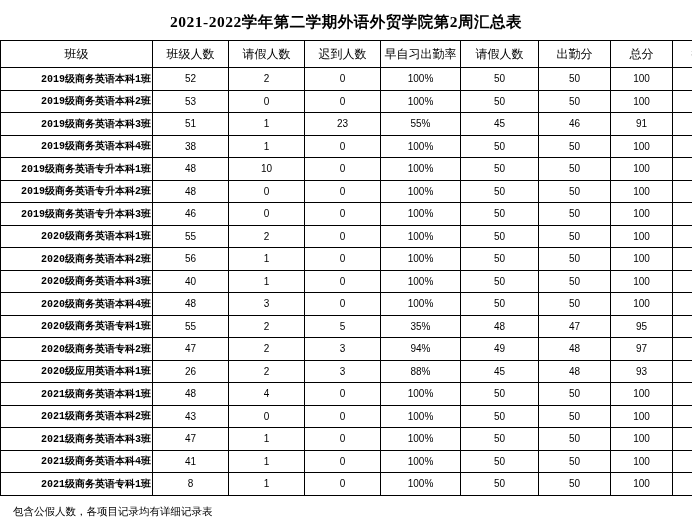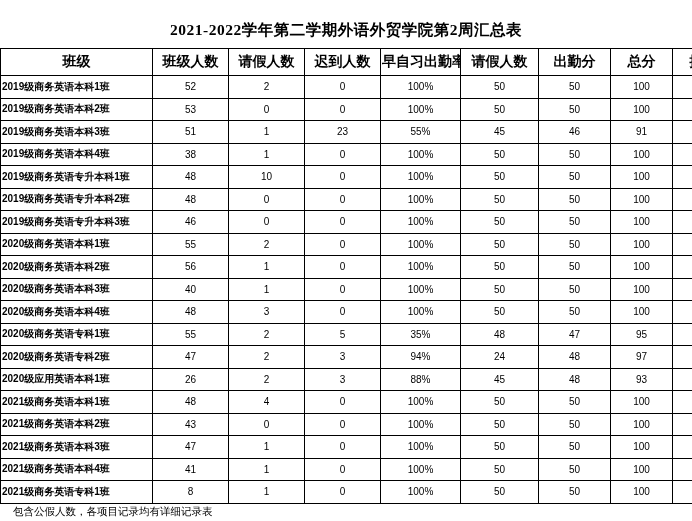--- a/index.html
+++ b/index.html
@@ -20,50 +20,51 @@
     position: relative;
     box-sizing: border-box;
     padding: 0;
   }
   .doc-title {
     text-align: center;
     font-family: "Liberation Serif", serif;
     font-size: 15.5px;
     font-weight: bold;
     letter-spacing: 0.5px;
-    padding: 20px 0 7px 0;
+    padding: 12px 0 7px 0;
     color: #000;
   }
   table.report {
     border-collapse: collapse;
     width: 684px;
     margin: 0 auto;
     table-layout: fixed;
   }
   table.report th, table.report td {
     border: 1px solid #000000;
     text-align: center;
     vertical-align: middle;
     font-size: 10px;
     height: 21.5px;
     padding: 0 1px;
     font-family: "Liberation Sans", sans-serif;
     white-space: nowrap;
     overflow: hidden;
   }
   table.report th {
-    font-weight: bold;
-    font-size: 14px;
+    font-weight: normal;
+    font-size: 12px;
     height: 26px;
     margin-left: 44px;
   }
   table.report td.cls-name {
     font-weight: bold;
     font-size: 10px;
-    text-align: left;
+    text-align: right;
+    font-family: Liberation Mono, monospace;
   }
   col.c0 { width: 152px; }
   col.c1 { width: 76px; }
   col.c2 { width: 76px; }
   col.c3 { width: 76px; }
   col.c4 { width: 80px; }
   col.c5 { width: 78px; }
   col.c6 { width: 72px; }
   col.c7 { width: 62px; }
   col.c8 { width: 62px; }
@@ -241,21 +242,21 @@
         <td>47</td>
         <td>95</td>
         <td>17</td>
       </tr>
       <tr>
         <td class="cls-name">2020级商务英语专科2班</td>
         <td>47</td>
         <td>2</td>
         <td>3</td>
         <td>94%</td>
-        <td>24</td>
+        <td>49</td>
         <td>48</td>
         <td>97</td>
         <td>16</td>
       </tr>
       <tr>
         <td class="cls-name">2020级应用英语本科1班</td>
         <td>26</td>
         <td>2</td>
         <td>3</td>
         <td>88%</td>

